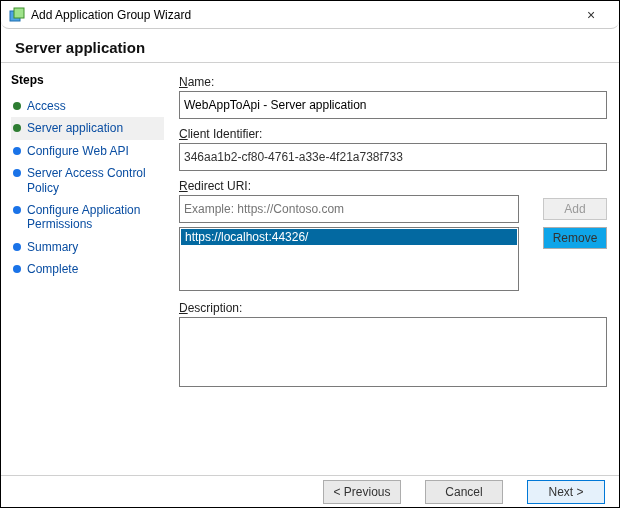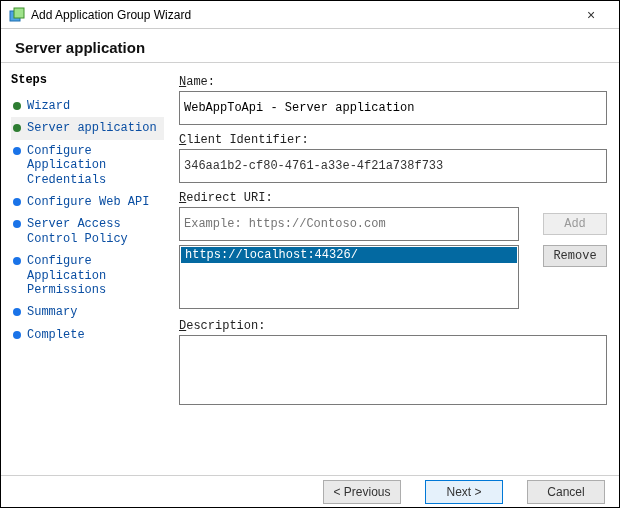--- a/index.html
+++ b/index.html
@@ -11,31 +11,32 @@
     background:#fff;
     border:1px solid #000;
     display:flex; flex-direction:column;
     overflow:hidden;
   }
   
   .titlebar {
     display:flex; align-items:center;
     height:28px; padding:0 8px;
     border-bottom:1px solid #ccc;
+    border-radius:8px;
   }
   .titlebar .appicon { width:16px; height:16px; margin-right:6px; }
   .titlebar .title { flex:1; font-size:12px; color:#000; }
   .titlebar .close { width:40px; text-align:center; font-size:14px; color:#333; cursor:default; }
   .heading {
     padding:10px 14px 6px 14px;
     font-size:15px; font-weight:bold; color:#111;
   }
   .divider { height:1px; background:#d0d0d0; margin:0; }
   .content {
-    flex:1; display:flex; overflow:hidden;font-family:Liberation Mono, monospace;
+    flex:1; display:flex; overflow:hidden;
   }
   
   .steps {
     width:170px; padding:10px 6px 6px 10px;
     border-right:1px solid transparent;
   }
   .steps h3 {
     margin:0 0 8px 0; font-size:12px; font-weight:bold; color:#000;
   }
   .step {
@@ -53,33 +54,33 @@
   .form {
     flex:1; padding:8px 12px 8px 8px;
     display:flex; flex-direction:column;
     overflow:auto;
   }
   .fieldlabel {
     font-size:12px; color:#222; margin:4px 0 2px 0;
   }
   .fieldlabel .u { text-decoration:underline; }
   input.text {
-    width:100%; height:34px;
+    width:100%; height:28px;
     border:1px solid #7a7a7a; padding:2px 4px;
     font-family:inherit; font-size:12px;
     background:#fff; color:#000;
   }
   input.text.readonly { color:#333; }
   .row2 {
     display:flex; gap:24px; align-items:center;
   }
   .row2 input.text { flex:1; }
   .btn {
     min-width:64px; height:22px;
-    border:1px solid #adadad; background:#e5e5e5;
+    border:1px solid #adadad; background:#0ea5e9;
     font-family:inherit; font-size:12px; color:#333;
     padding:0 8px;
   }
   .btn:disabled { color:#9a9a9a; background:#efefef; border-color:#c8c8c8; }
   .listbox {
     margin-top:4px; height:64px;
     border:1px solid #7a7a7a; background:#fff;
     overflow:auto; padding:1px;
   }
   .listitem {
@@ -117,29 +118,25 @@
 <div class="heading">Server application</div>
 <div class="divider"></div>
 
 <div class="content">
 
   <div class="steps">
     <h3>Steps</h3>
 
     <div class="step">
       <div class="bullet done"></div>
-      <span class="label">Wizard</span>
+      <span class="label">Access</span>
     </div>
     <div class="step selected">
       <div class="bullet done"></div>
       <span class="label">Server application</span>
-    </div>
-    <div class="step">
-      <div class="bullet"></div>
-      <span class="label">Configure Application Credentials</span>
     </div>
     <div class="step">
       <div class="bullet"></div>
       <span class="label">Configure Web API</span>
     </div>
     <div class="step">
       <div class="bullet"></div>
       <span class="label">Server Access Control Policy</span>
     </div>
     <div class="step">
@@ -184,15 +181,15 @@
 
     <div class="fieldlabel" style="margin-top:10px">
       <span class="u">D</span>escription:
     </div>
     <textarea class="desc" value="" style=""></textarea>
   </div>
 </div>
 
 <div class="footer">
   <button class="btn">&lt; Previous</button>
+  <button class="btn">Cancel</button>
   <button class="btn default">Next &gt;</button>
-  <button class="btn">Cancel</button>
 </div>
 
 </body></html>

